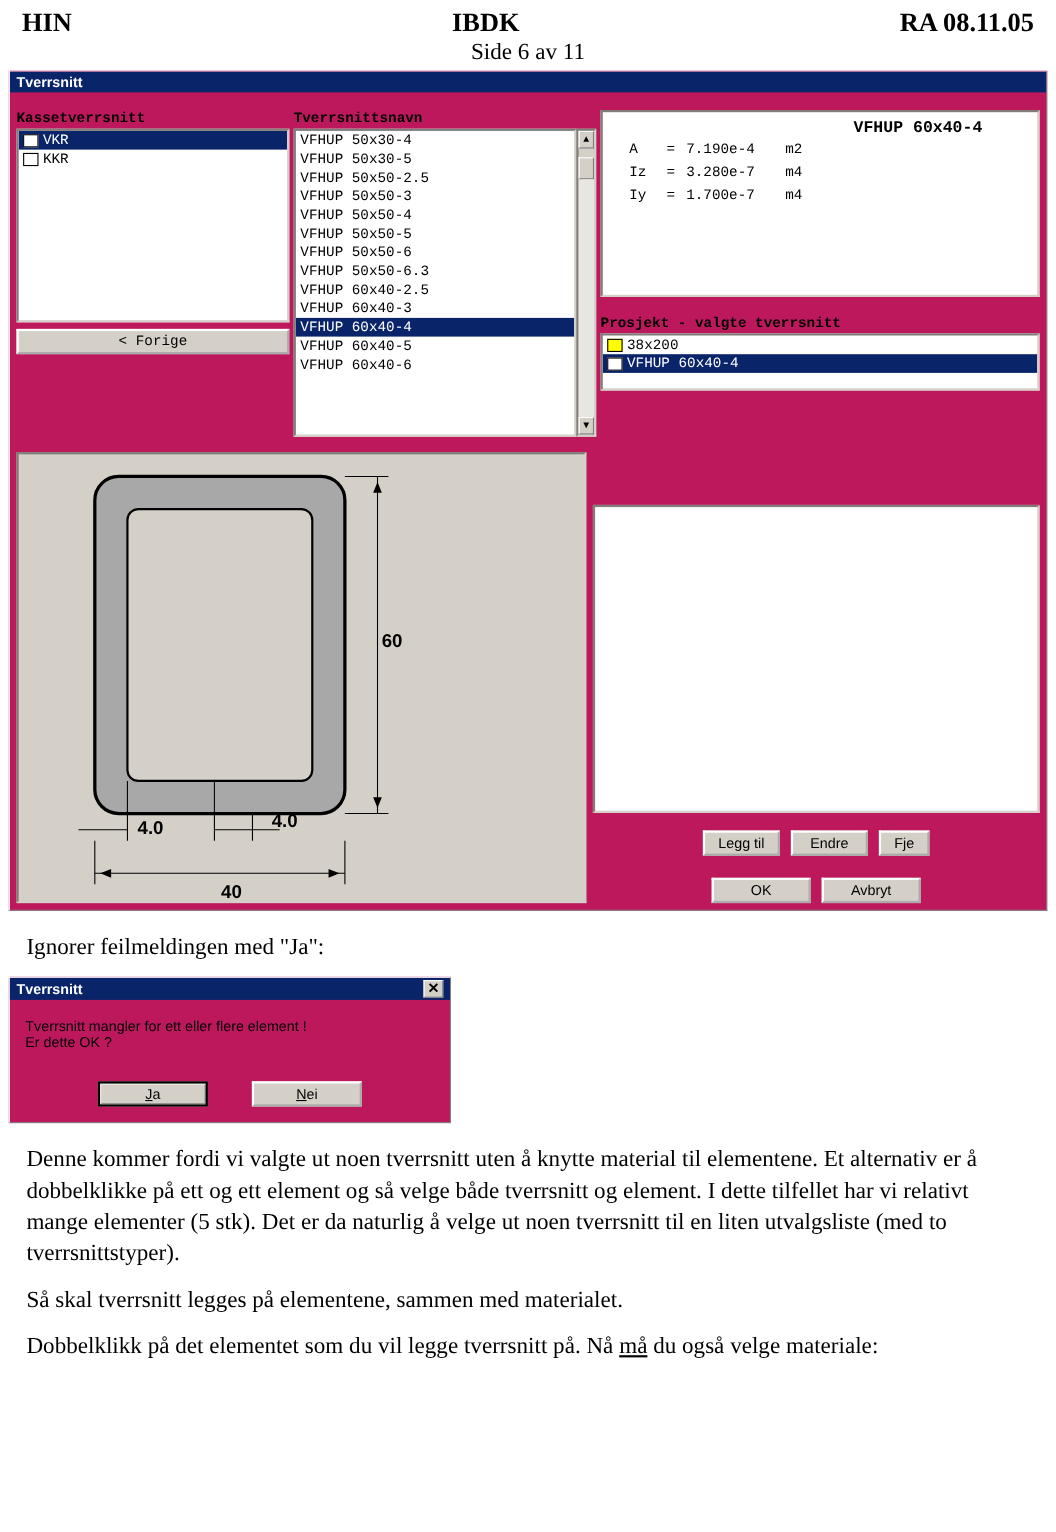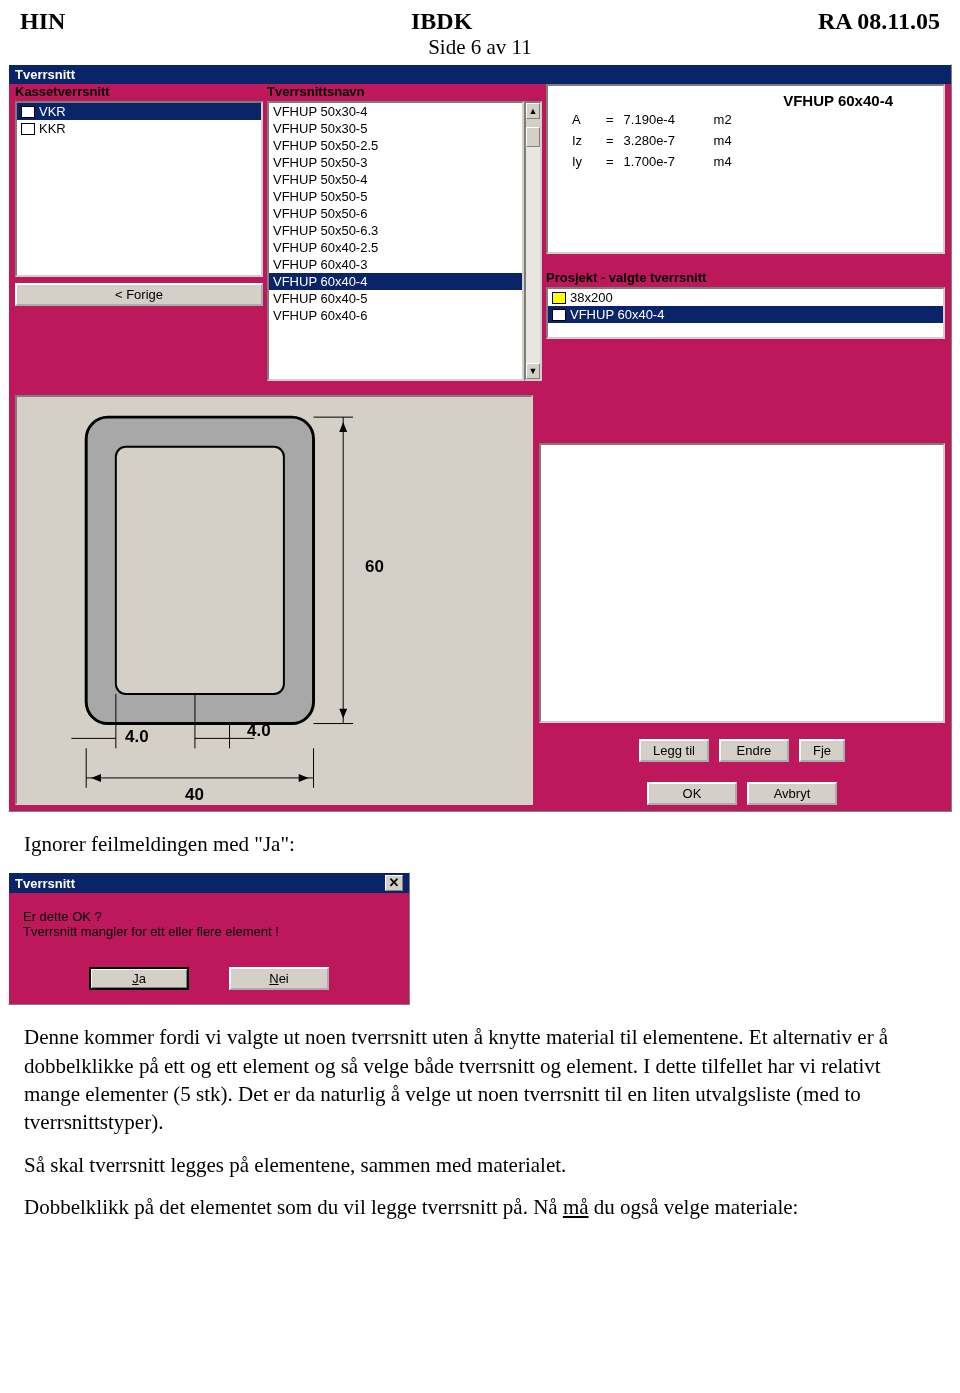--- a/index.html
+++ b/index.html
@@ -80,21 +80,21 @@
   }
   .scroll-btn {
     height: 16px; background:#d4d0c8;
     border:1px solid #808080; border-top-color:#fff; border-left-color:#fff;
     text-align:center; font-size:9px; line-height:14px;
   }
   .scroll-thumb { height: 20px; background:#d4d0c8; border:1px solid #808080; border-top-color:#fff; border-left-color:#fff; margin-top:8px;}
   .scroll-track { flex:1; background:#e8e6e0;}
   .grow { flex:1; }
   .mainwin { width: 944px; overflow:hidden; }
-  .top-grid { display:flex; gap:4px; padding:0 6px 4px 6px; }
+  .top-grid { display:flex; gap:4px; padding:16px 6px 4px 6px;font-family:Liberation Mono, monospace; }
   .col1 { width: 248px; }
   .col2 { width: 275px; }
   .col3 { flex:1; }
   .kbox { height: 176px; }
   .tbox { height: 280px; display:flex; }
   .propbox { height: 170px; padding:6px 10px; }
   .propbox .hdr { text-align:right; font-weight:bold; font-size:15px; padding-right:40px;}
   .propline { display:flex; gap:10px; padding:3px 0 3px 14px;}
   .btnrow { display:flex; gap:10px; padding:6px 0 0 0; justify-content:center;}
   .preview-area { padding: 10px 6px 6px 6px; display:flex; gap:6px; }
@@ -257,22 +257,22 @@
         <polygon points="75,385 85,381 85,389" fill="#000"></polygon>
         <polygon points="295,385 285,381 285,389" fill="#000"></polygon>
 
         <line x1="180" y1="345" x2="240" y2="345" stroke="#000"></line>
         <line x1="180" y1="300" x2="180" y2="355" stroke="#000"></line>
         <line x1="215" y1="330" x2="215" y2="355" stroke="#000"></line>
 
         <line x1="55" y1="345" x2="100" y2="345" stroke="#000"></line>
         <line x1="100" y1="300" x2="100" y2="355" stroke="#000"></line>
       </svg>
-      <div class="dim-text" style="left:348px; top:160px;">60</div>
-      <div class="dim-text" style="left:168px; top:388px;">40</div>
+      <div class="dim-text" style="left:330px; top:160px;">60</div>
+      <div class="dim-text" style="left:184px; top:388px;">40</div>
       <div class="dim-text" style="left:230px; top:324px;">4.0</div>
       <div class="dim-text" style="left:108px; top:330px;">4.0</div>
     </div>
 
     <div class="grow" style="display:flex; flex-direction:column; justify-content:flex-end;">
       <div class="listbox" style="height:280px; margin-bottom:10px;"></div>
       <div class="btnrow">
         <button class="btn">Legg til</button>
         <button class="btn">Endre</button>
         <button class="btn" style="min-width:40px;">Fje</button>
@@ -286,22 +286,22 @@
 </div>
 
 <div class="body-text">Ignorer feilmeldingen med "Ja":</div>
 
 <div class="win" style="width:402px;">
   <div class="titlebar">
     <span>Tverrsnitt</span>
     <span class="xbtn">✕</span>
   </div>
   <div class="panel-body" style="padding:16px 14px 14px 14px;">
+    <div>Tverrsnitt mangler for ett eller flere element !</div>
     <div>Er dette OK ?</div>
-    <div>Tverrsnitt mangler for ett eller flere element !</div>
     <div class="btnrow" style="margin-top:22px; gap:40px;">
       <button class="btn default" style="min-width:100px;">
         <span class="u">J</span><span>a</span>
       </button>
       <button class="btn" style="min-width:100px;">
         <span class="u">N</span><span>ei</span>
       </button>
     </div>
   </div>
 </div>

